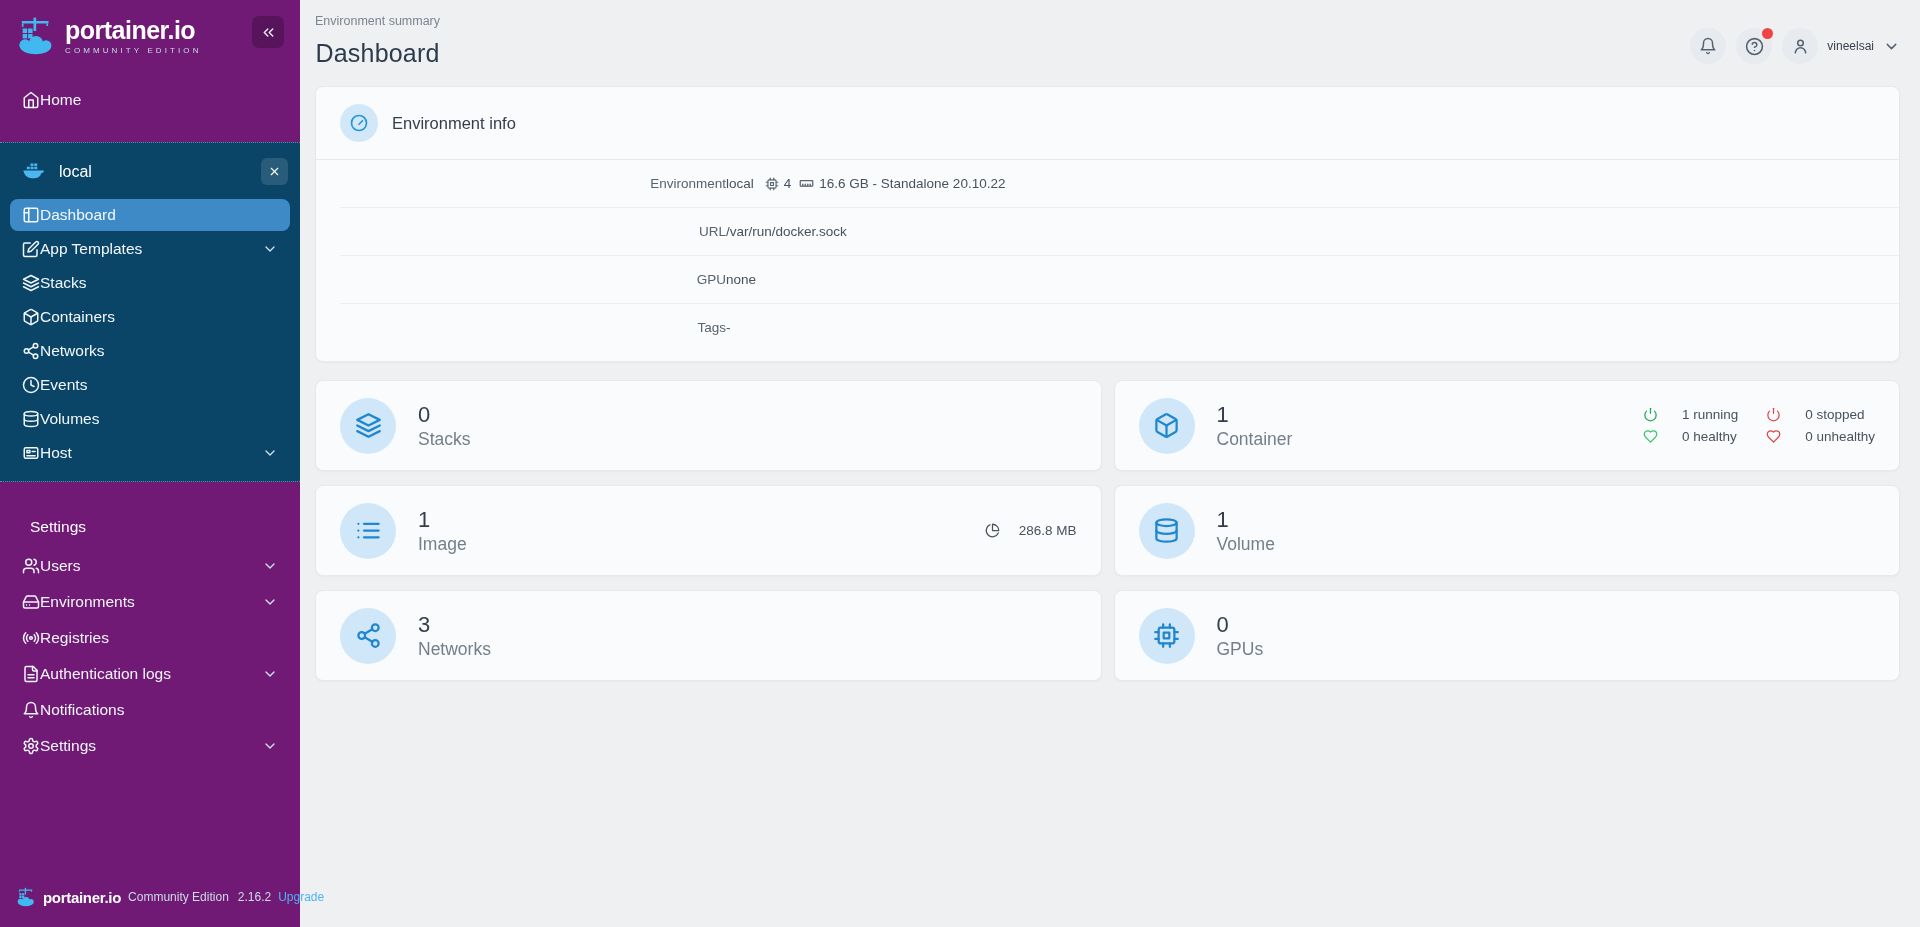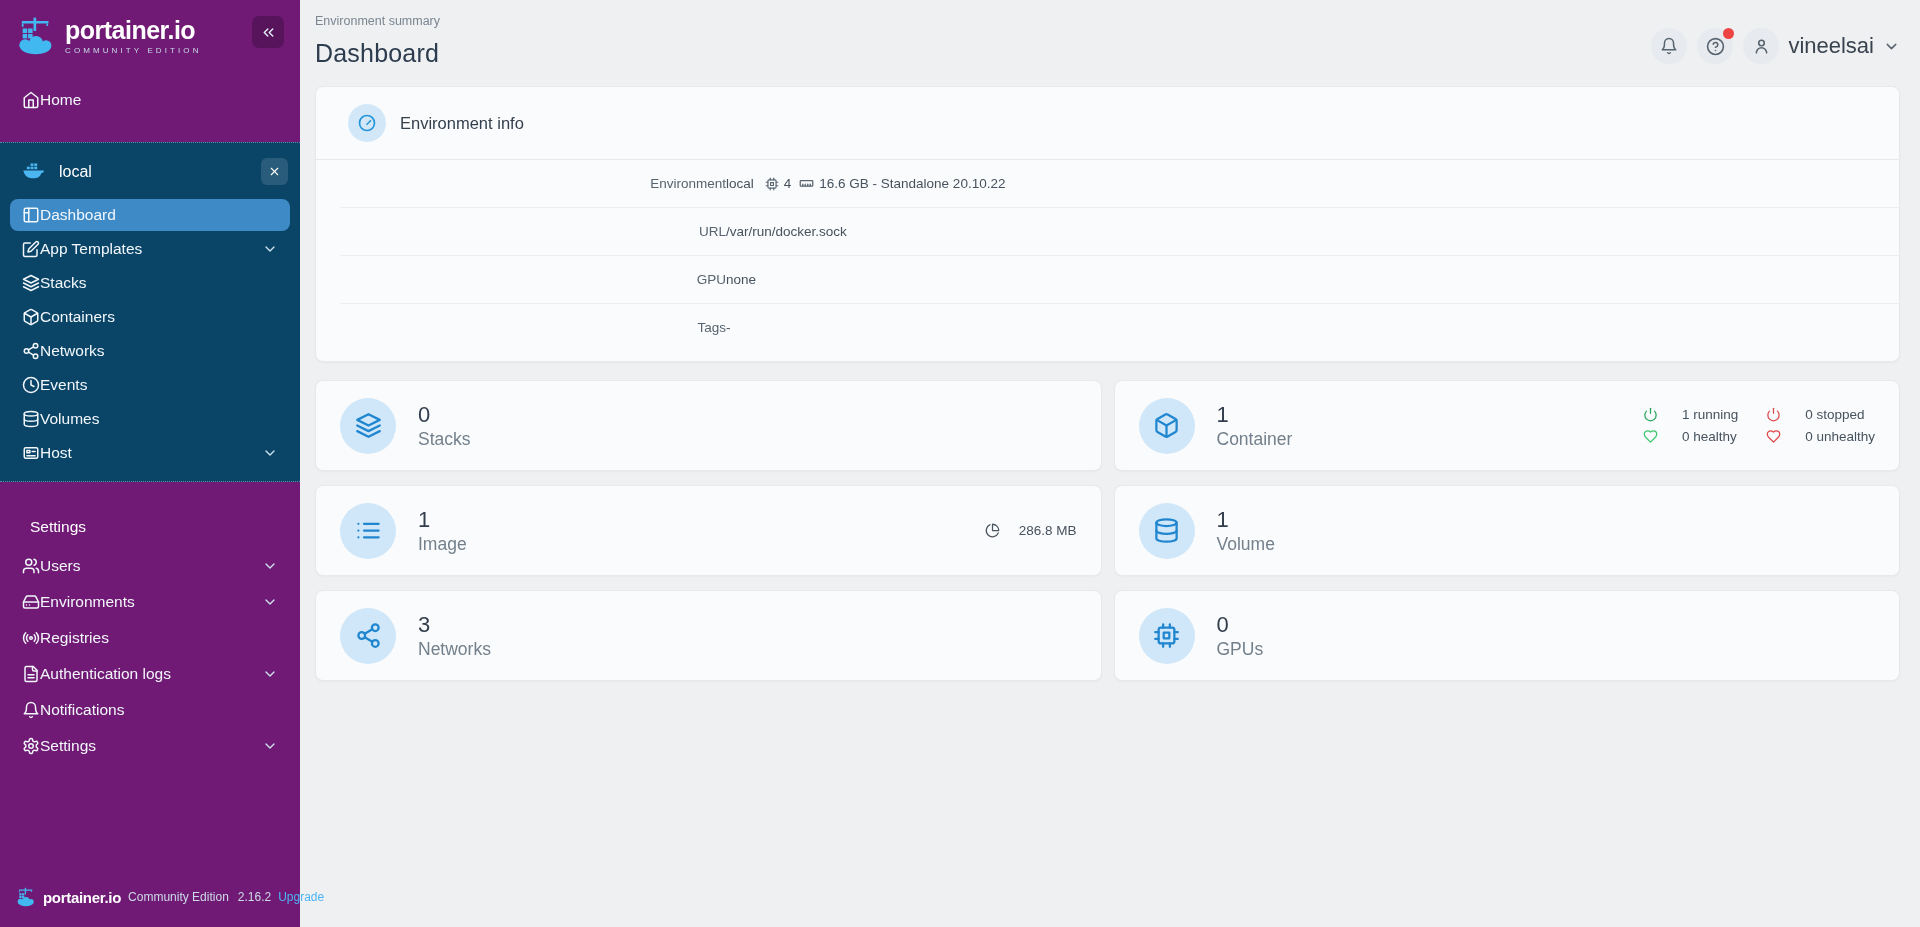--- a/index.html
+++ b/index.html
@@ -54,44 +54,44 @@
   }
   .section-label { margin:36px 0 12px 30px; font-size:15.5px; font-weight:500; color:#fff; }
   .sidebar-footer { margin-top:auto; display:flex; align-items:center; gap:7px; padding:14px 16px 20px 16px; font-size:12px; color:#ccdbe6; white-space:nowrap; }
   .sidebar-footer .flogo { color:#41b9f0; }
   .footer-brand { font-size:15px; font-weight:700; color:#fff; letter-spacing:-0.3px; }
   .footer-version { margin-left:2px; }
   .upgrade-link { color:#4db5f5; cursor:pointer; text-decoration:none; }
 
   
   .main { flex:1; padding:14px 20px 0 15px; overflow:hidden; }
-  .page-header { display:flex; justify-content:space-between; align-items:flex-start; }
+  .page-header { display:flex; justify-content:space-between; align-items:flex-start;text-align:center; }
   .breadcrumb { font-size:12.5px; color:#7b8691; }
   .page-title { font-size:25px; font-weight:500; color:#2c3b4d; margin-top:11px; letter-spacing:0.2px; }
   .header-actions { display:flex; align-items:center; gap:10px; margin-top:14px; }
   .icon-circle {
     width:36px; height:36px; border:none; border-radius:50%;
     background:#e7eaee; color:#57636f;
     display:flex; align-items:center; justify-content:center; cursor:pointer; position:relative;
   }
   .alert-dot { position:absolute; top:0px; right:-1px; width:11px; height:11px; border-radius:50%; background:#ef4444; }
   .user-menu { display:flex; align-items:center; gap:9px; cursor:pointer; }
-  .username { font-size:22px; color:#39434f; }
+  .username { font-size:12px; color:#39434f; }
   .user-menu .chev { color:#57636f; }
 
   
   .panel {
     margin-top:18px; background:#fafbfc;
     border:1px solid #e7e9ec; border-radius:8px;
     box-shadow:0 1px 2px rgba(40,50,60,0.04);
     padding-bottom:10px;
   }
   .panel-header {
     display:flex; align-items:center; gap:14px;
-    padding:17px 32px; border-bottom:1px solid #e7e9ec;
+    padding:17px 24px; border-bottom:1px solid #e7e9ec;
     font-size:16.5px; font-weight:500; color:#333f4c;
   }
   .panel-icon {
     width:38px; height:38px; border-radius:50%;
     background:#d2e8f9; color:#2495d8;
     display:flex; align-items:center; justify-content:center;
   }
   .info-row { display:flex; align-items:center; margin:0 0 0 24px; padding:16px 24px 16px 0; border-bottom:1px solid #eceef0; font-size:13.5px;text-align:right; }
   .info-row:last-child { border-bottom:none; }
   .info-label { width:386px; min-width:386px; color:#57636f; }

